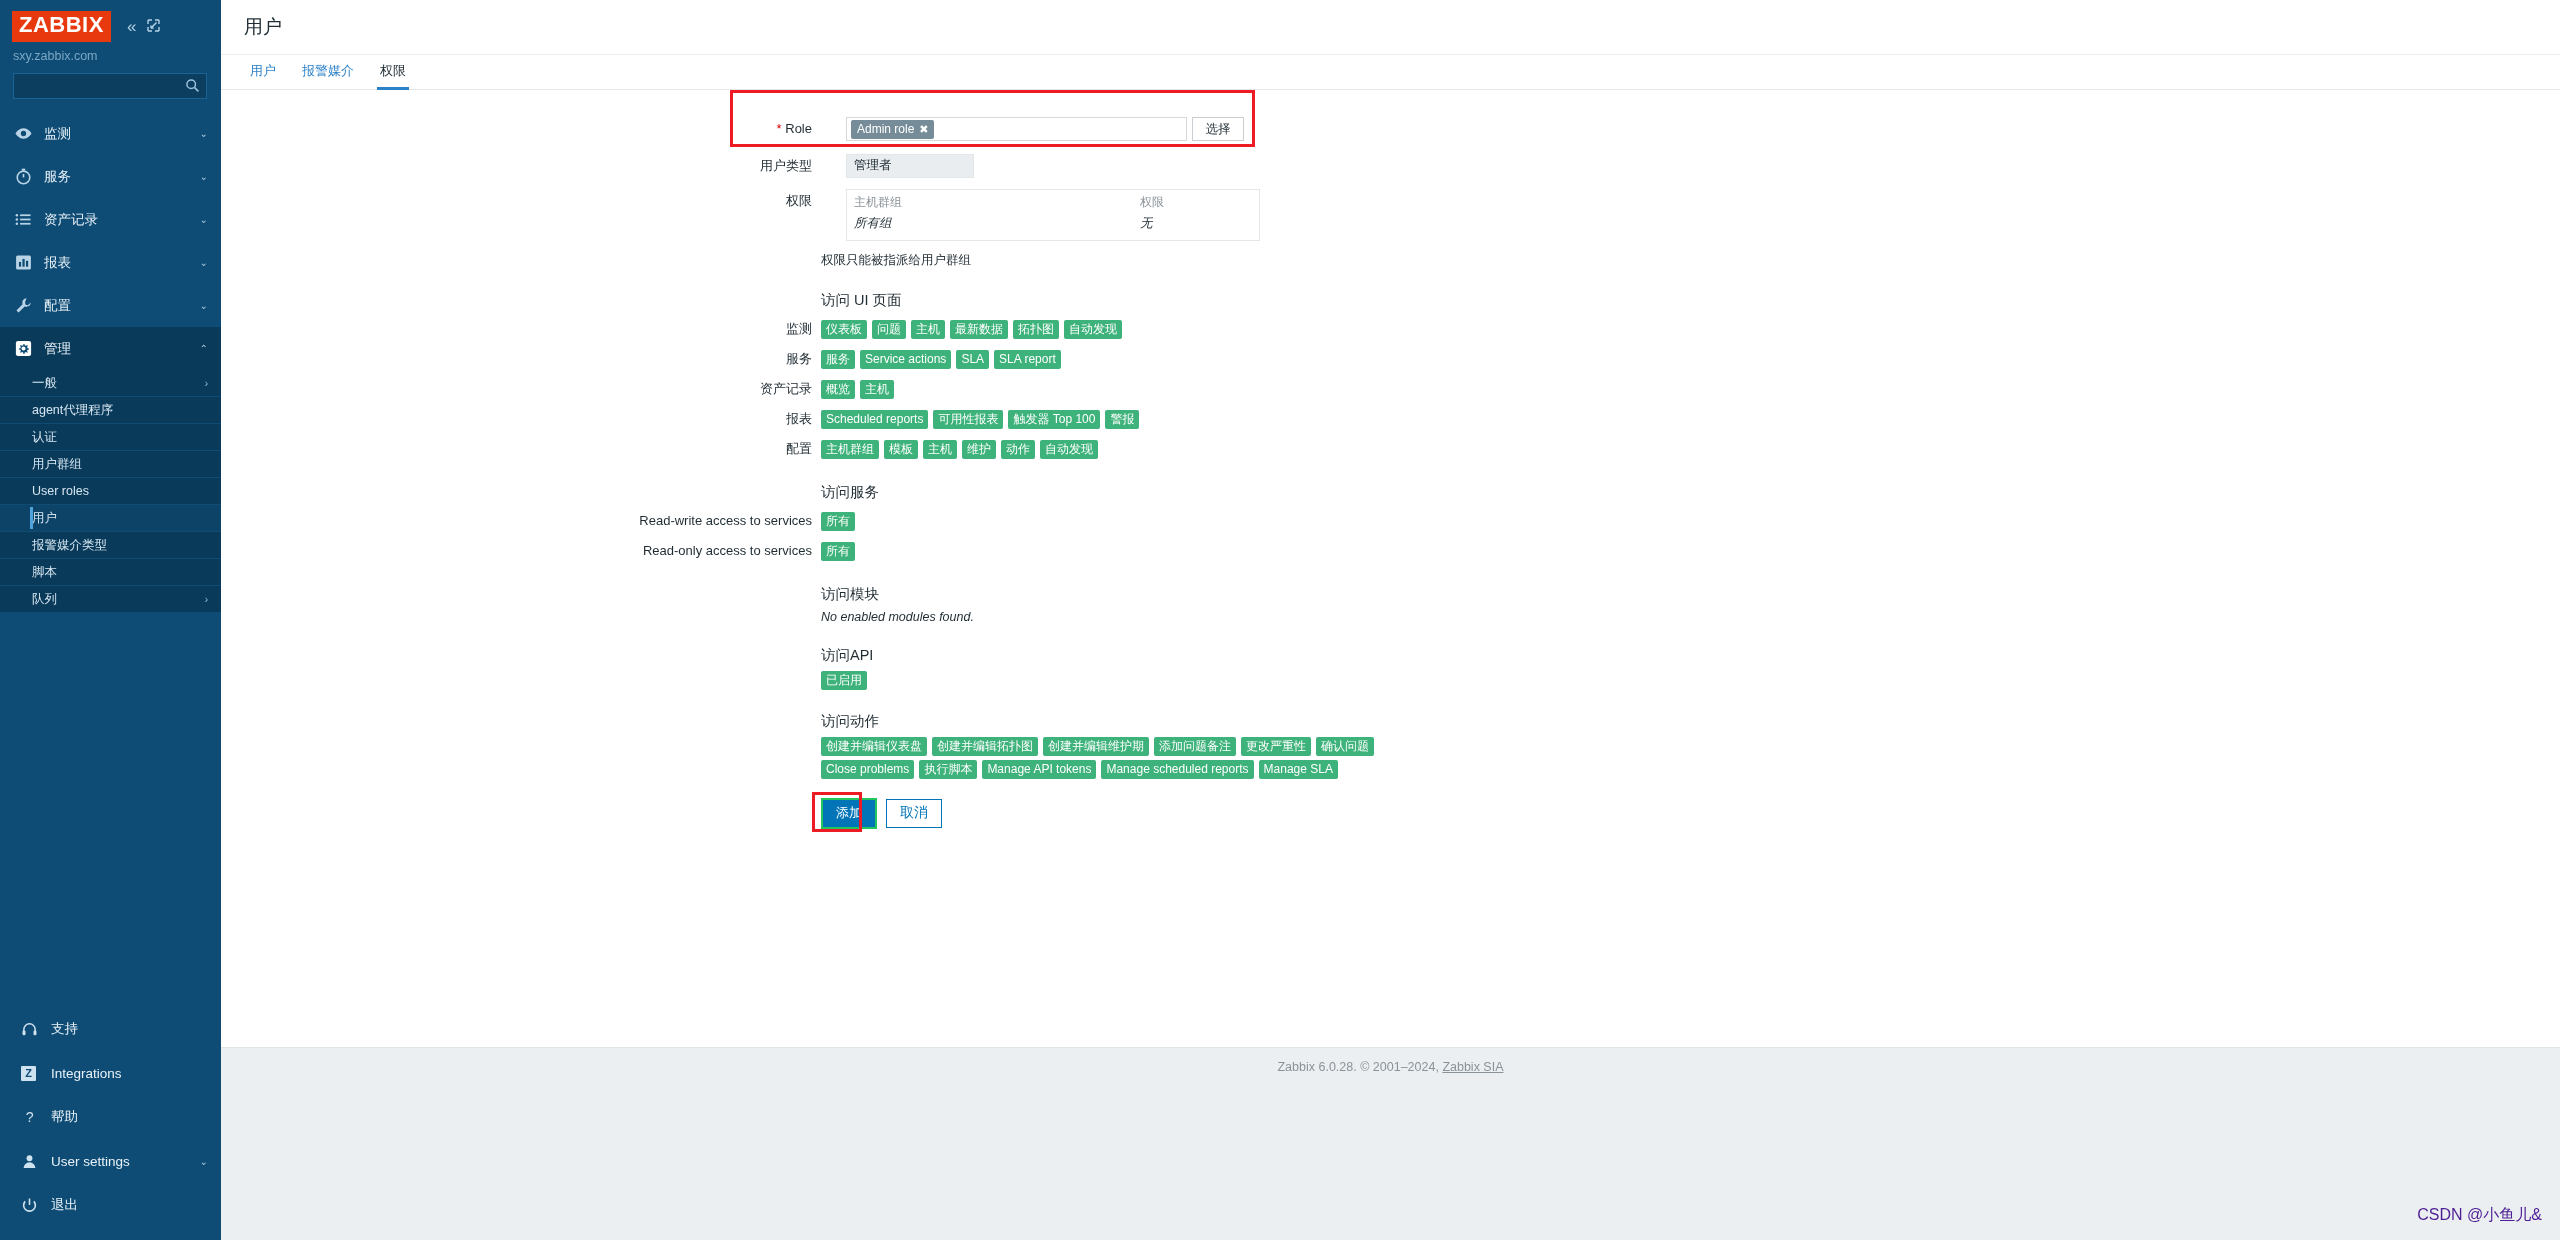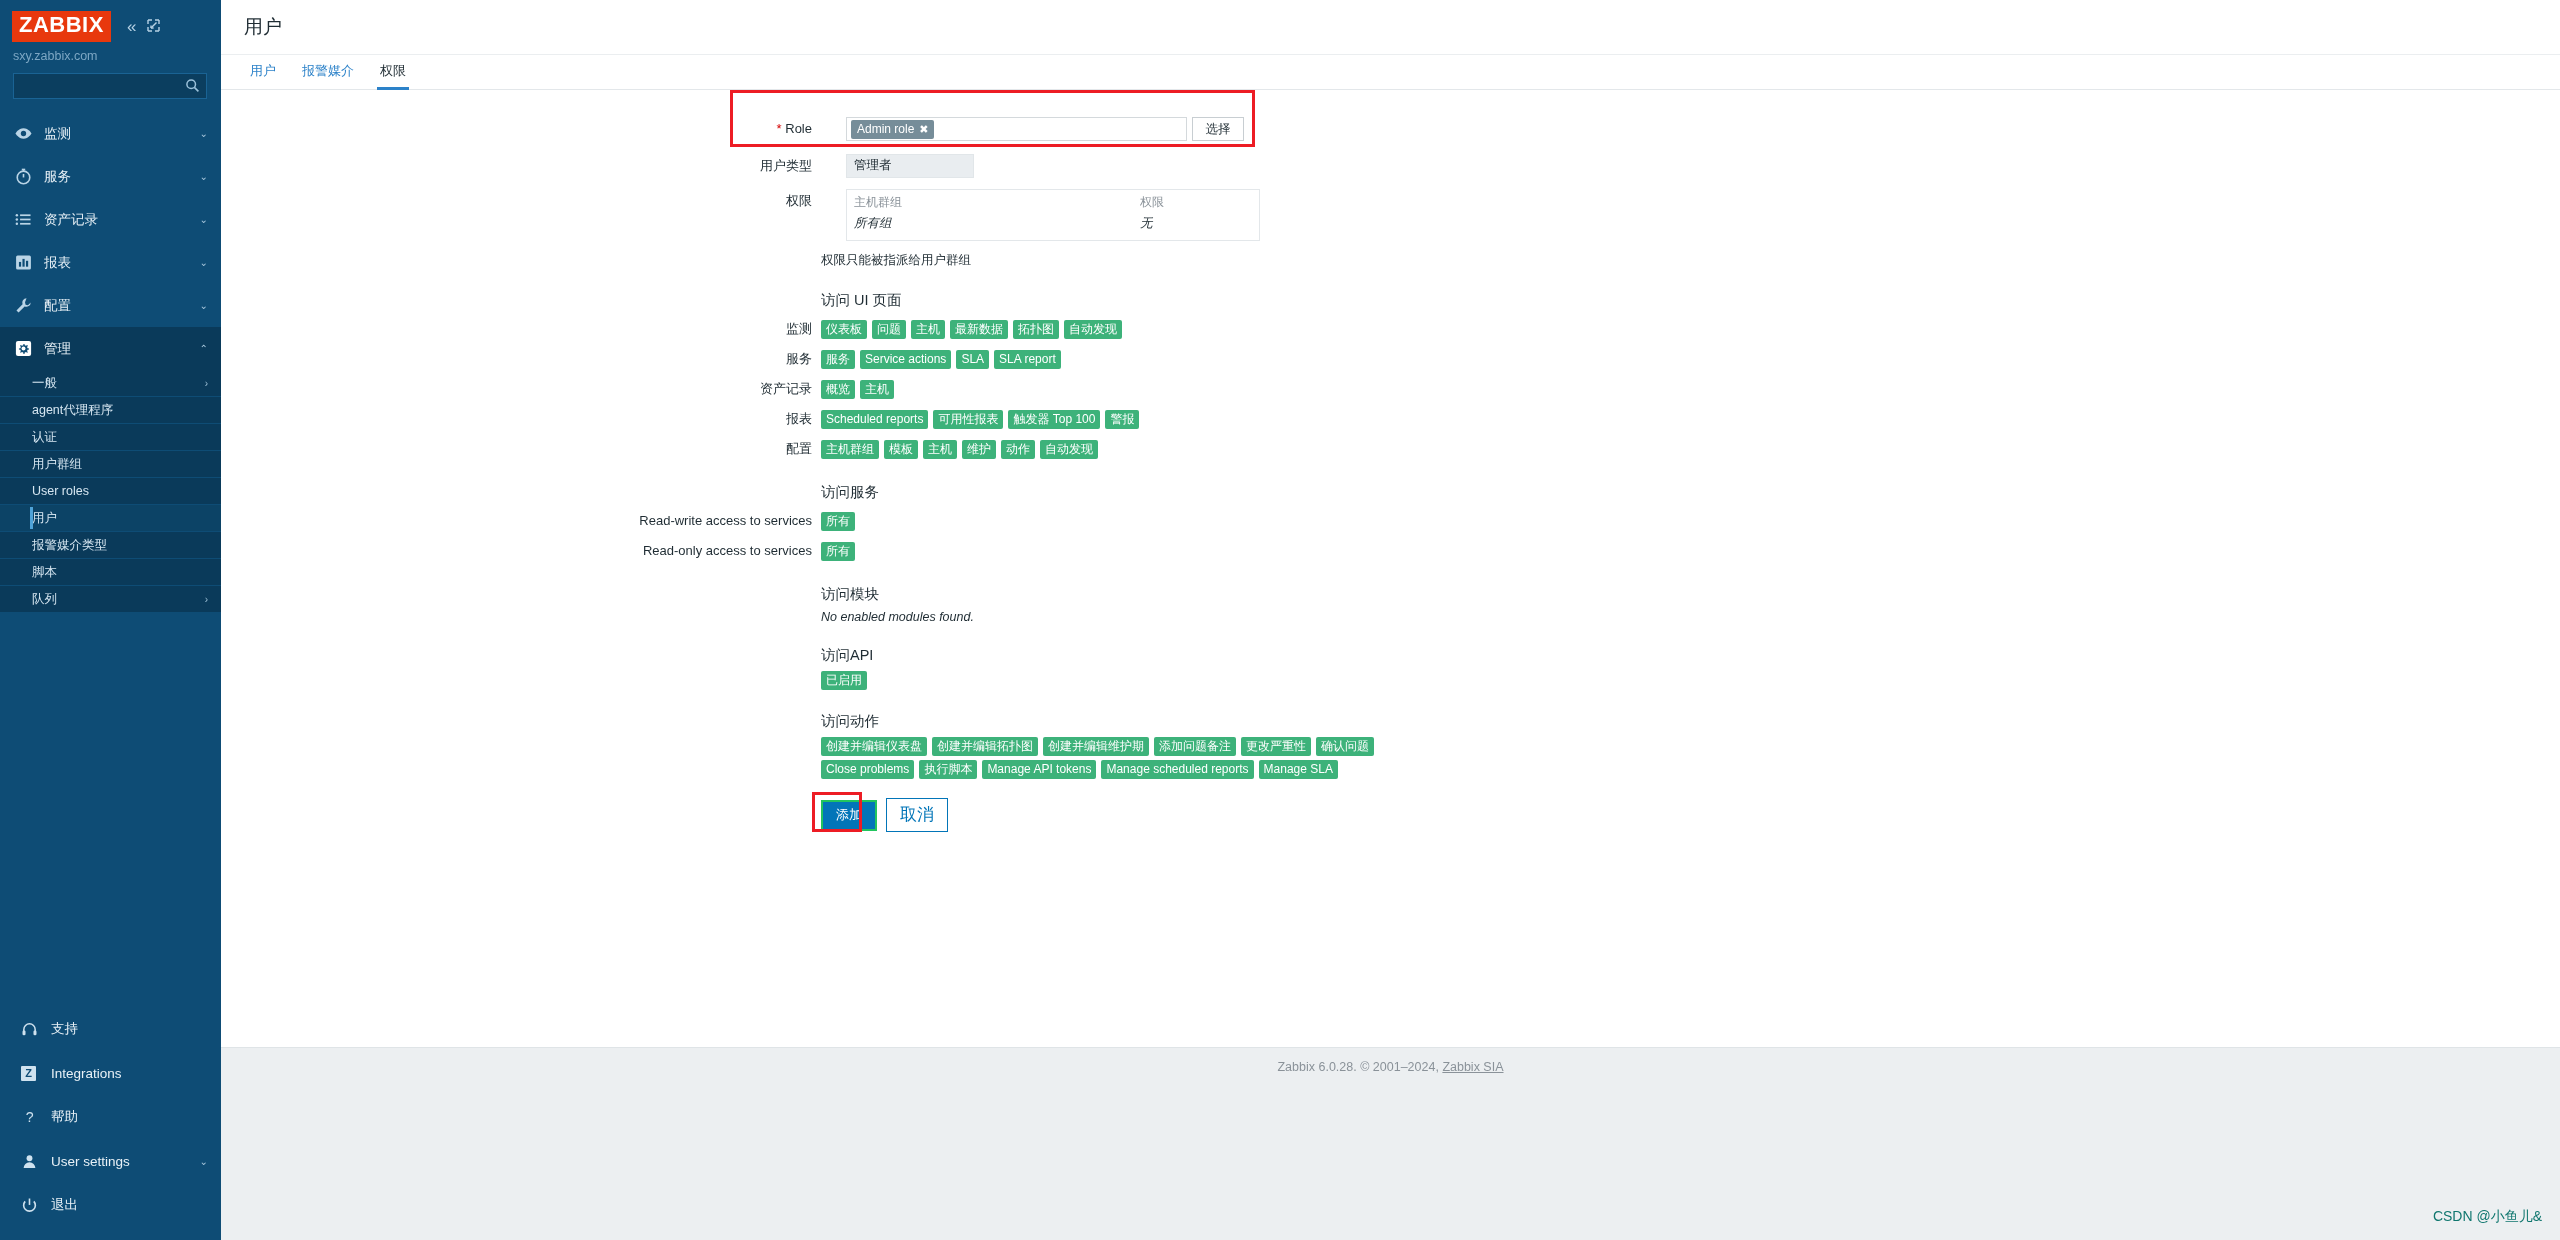--- a/index.html
+++ b/index.html
@@ -223,21 +223,21 @@
   .actions-tags { max-width: 560px; align-items: flex-end; }
 
   .btn-row { display: flex; margin-top: 19px; position: relative; }
   .btn-primary {
     background: #0275B8; color: #fff; border: 2px solid #22c55e;
     font-size: 13px; padding: 4px 13px 5px 13px; cursor: pointer;
     font-family: "Liberation Sans", sans-serif;
   }
   .btn-secondary {
     background: #fff; color: #0275B8; border: 1px solid #0275B8;
-    font-size: 17px; padding: 4px 13px 5px 13px; cursor: pointer;
+    font-size: 14px; padding: 4px 13px 5px 13px; cursor: pointer;
     margin-left: 9px;
     font-family: "Liberation Sans", sans-serif;
   }
   .btn-highlight {
     position: absolute; left: -9px; top: -6px;
     width: 50px; height: 40px; border: 3px solid #ED1C24;
     pointer-events: none;
   }
 
   
@@ -245,21 +245,21 @@
     height: 192px; background: #ECEFF1;
     display: flex; align-items: flex-start; justify-content: center;
     position: relative;
   }
   .footer-text {
     margin-top: 12px; font-size: 12.5px; color: #8A9299;
   }
   .footer-text a { color: #8A9299; text-decoration: underline; }
   .watermark {
     position: absolute; right: 18px; bottom: 14px;
-    font-size: 14px; color: #0f766e; margin-left: 12px;
+    font-size: 16px; color: #4c1d95; margin-left: 12px;
   }
 </style>
 </head>
 <body>
 
 <div class="app">
 
   <aside class="sidebar">
     <div class="sb-top">
 

